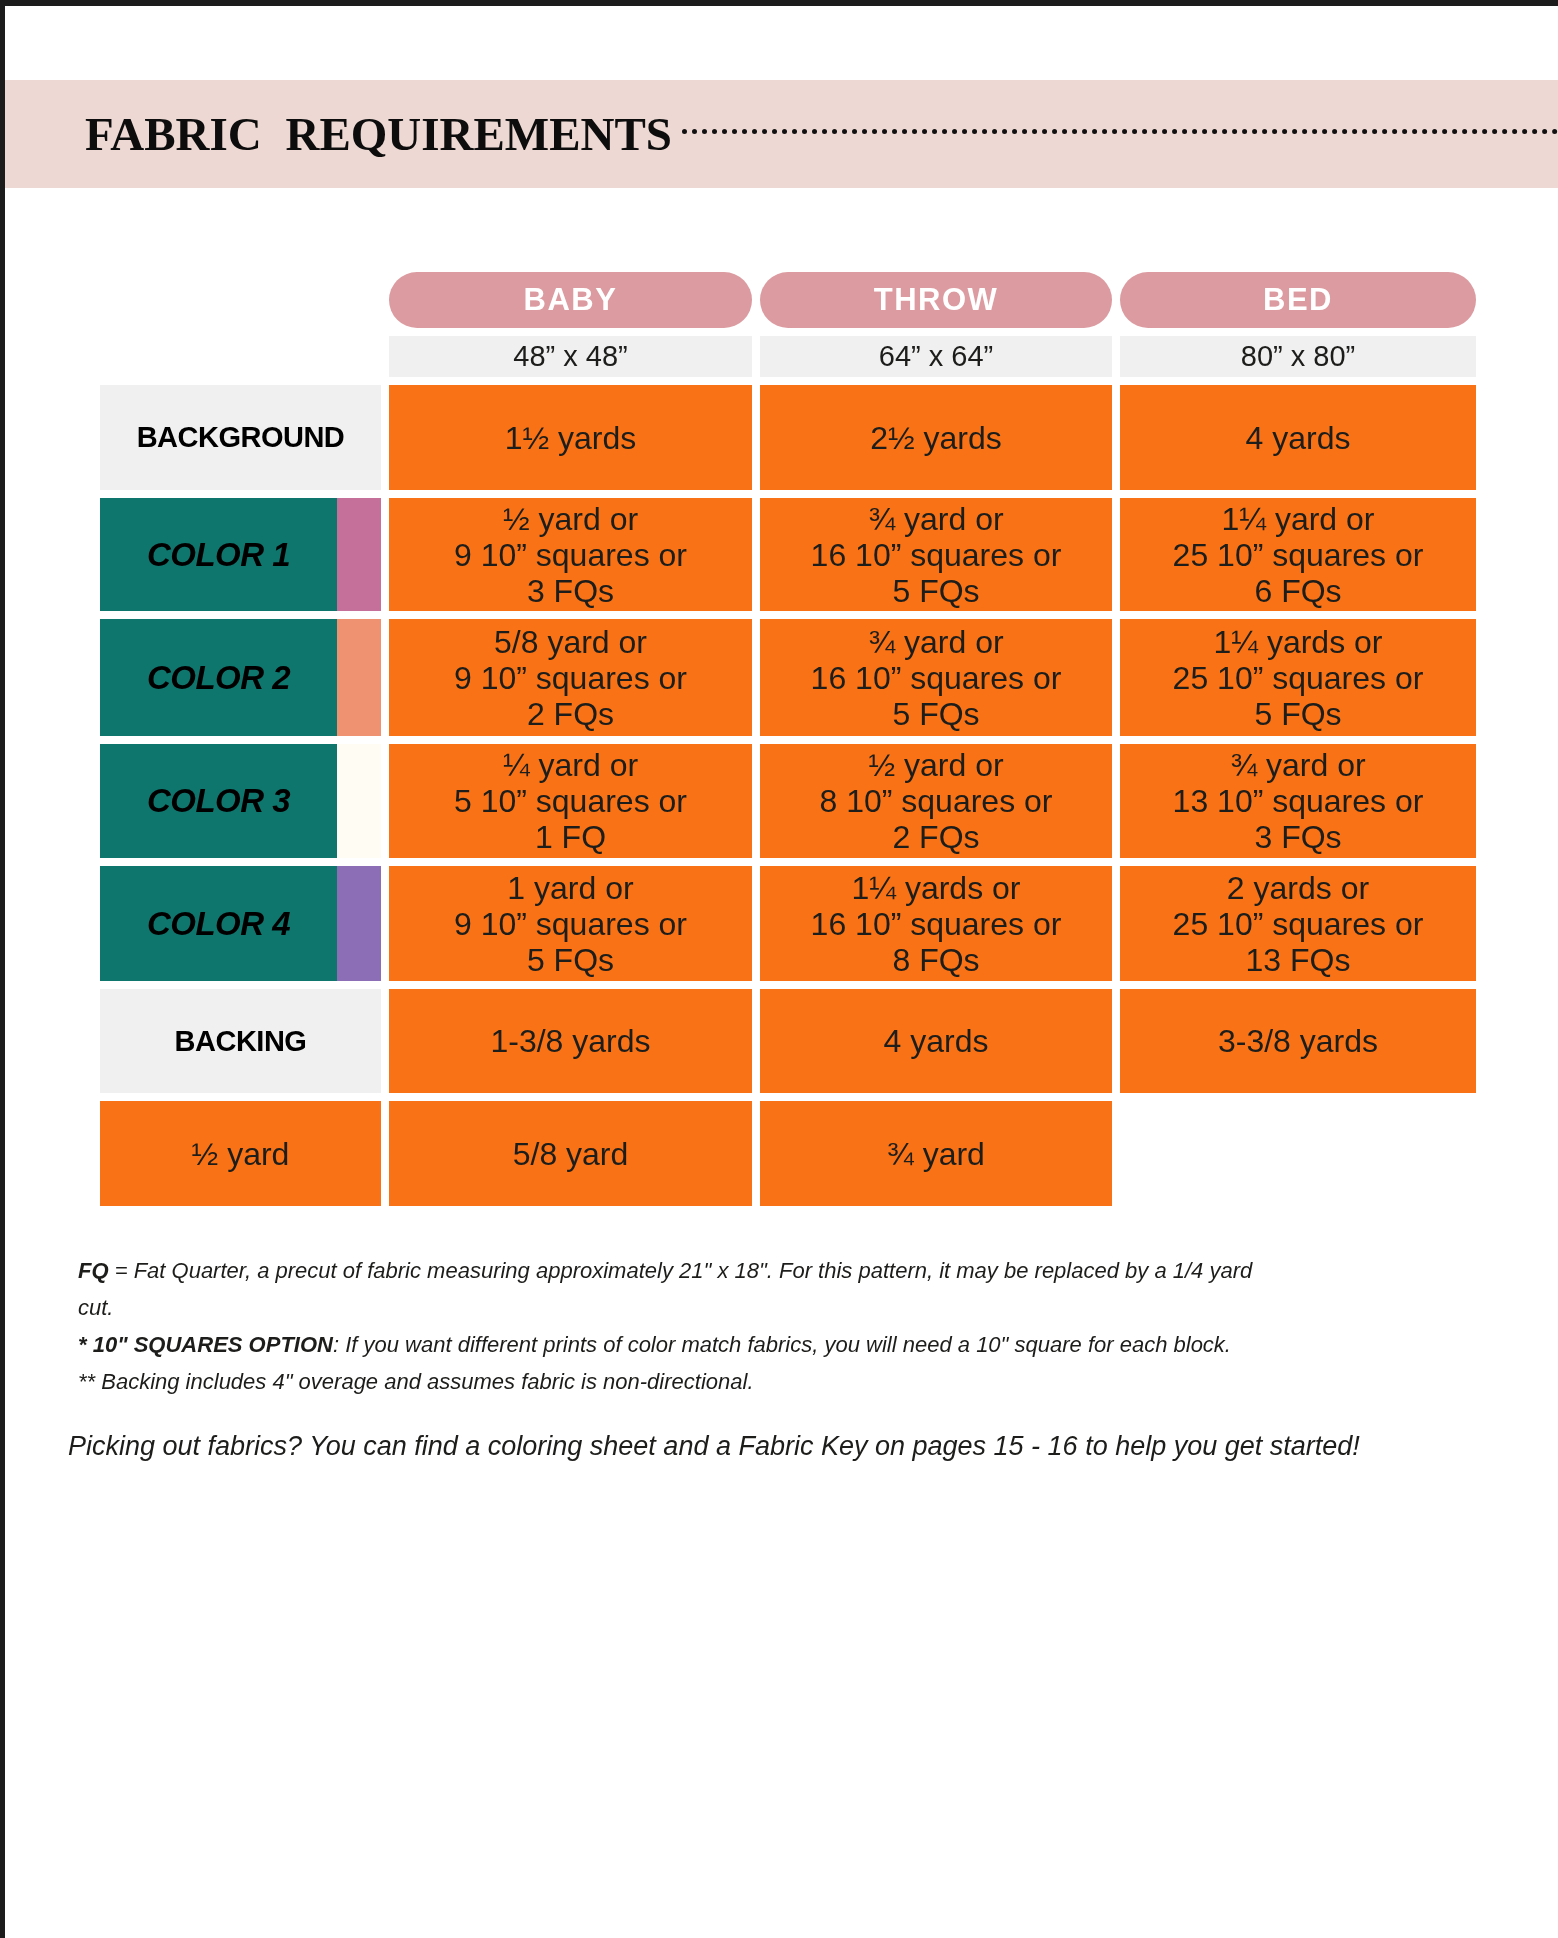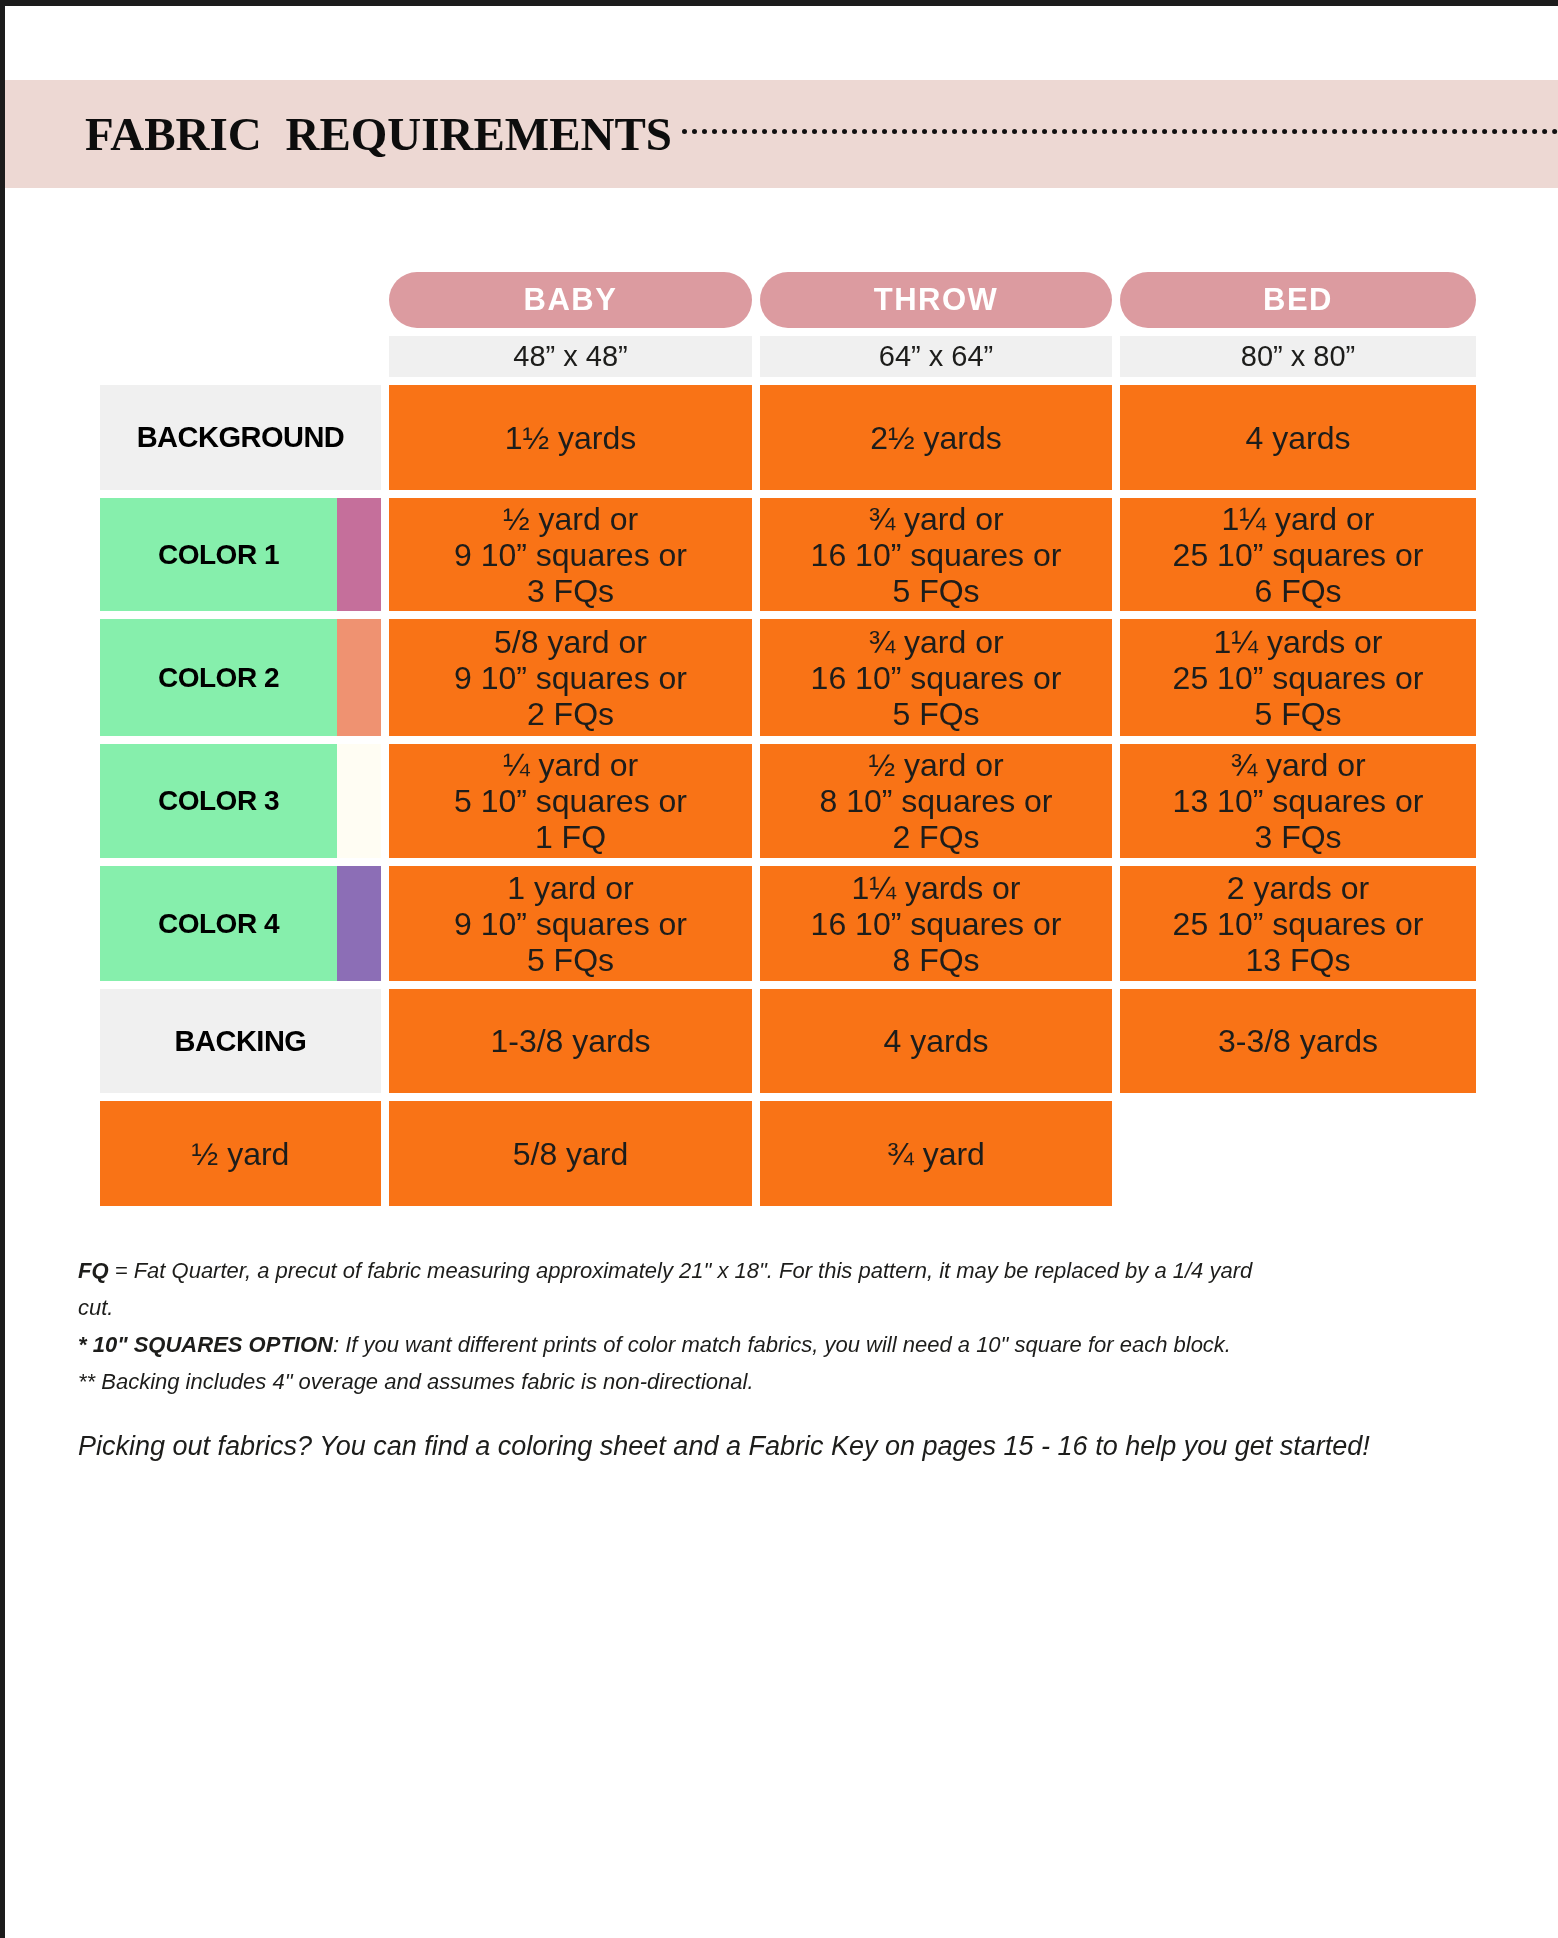--- a/index.html
+++ b/index.html
@@ -18,31 +18,31 @@
           grid-template-rows:56px 41px 105px 113px 117px 114px 115px 104px 105px;
           column-gap:8px;row-gap:8px;}
   .spacer{background:transparent;}
   .thead{color:#fff;display:flex;align-items:center;justify-content:center;
          font-weight:700;font-size:31px;letter-spacing:1.5px;border-radius:28px;}
   .tsize{background:#f0f0f0;display:flex;align-items:center;justify-content:center;
          font-size:29px;color:#1d1d1b;}
   .tlabel{background:#f0f0f0;display:flex;align-items:center;justify-content:center;
           font-weight:700;font-size:29px;letter-spacing:-0.5px;color:#000;}
   .tlabel-swatched{display:flex;align-items:stretch;background:transparent;}
-  .tlabel-swatched .label-part{flex:1;background:#86efac;display:flex;align-items:center;justify-content:center;
-          font-weight:700;font-size:28px;letter-spacing:-0.5px;color:#000;}
+  .tlabel-swatched .label-part{flex:1;background:#0f766e;display:flex;align-items:center;justify-content:center;
+          font-weight:700;font-size:33px;letter-spacing:-0.5px;color:#000;font-style:italic;}
   .swatch{width:44px;}
   .tcell{background:#f97316;display:flex;align-items:center;justify-content:center;text-align:center;
          font-size:32px;color:#1d1d1b;white-space:pre-line;line-height:36px;}
 
   .footnotes{position:absolute;left:78px;top:1252px;width:1462px;color:#1d1d1b;
              font-style:italic;font-size:22px;line-height:37px;}
   .footnotes p{margin:0;white-space:pre-line;}
   .fn-bold{font-weight:700;}
-  .picking{position:absolute;left:78px;top:1428px;width:1462px;color:#1d1d1b;
+  .picking{position:absolute;left:68px;top:1428px;width:1462px;color:#1d1d1b;
            font-style:italic;font-size:27px;line-height:37px;}
 </style>
 </head>
 <body>
 
 <div class="page">
   <div class="border-top"></div>
   <div class="border-left"></div>
 
   <div class="banner" style="background: rgb(237, 216, 211);"></div>

